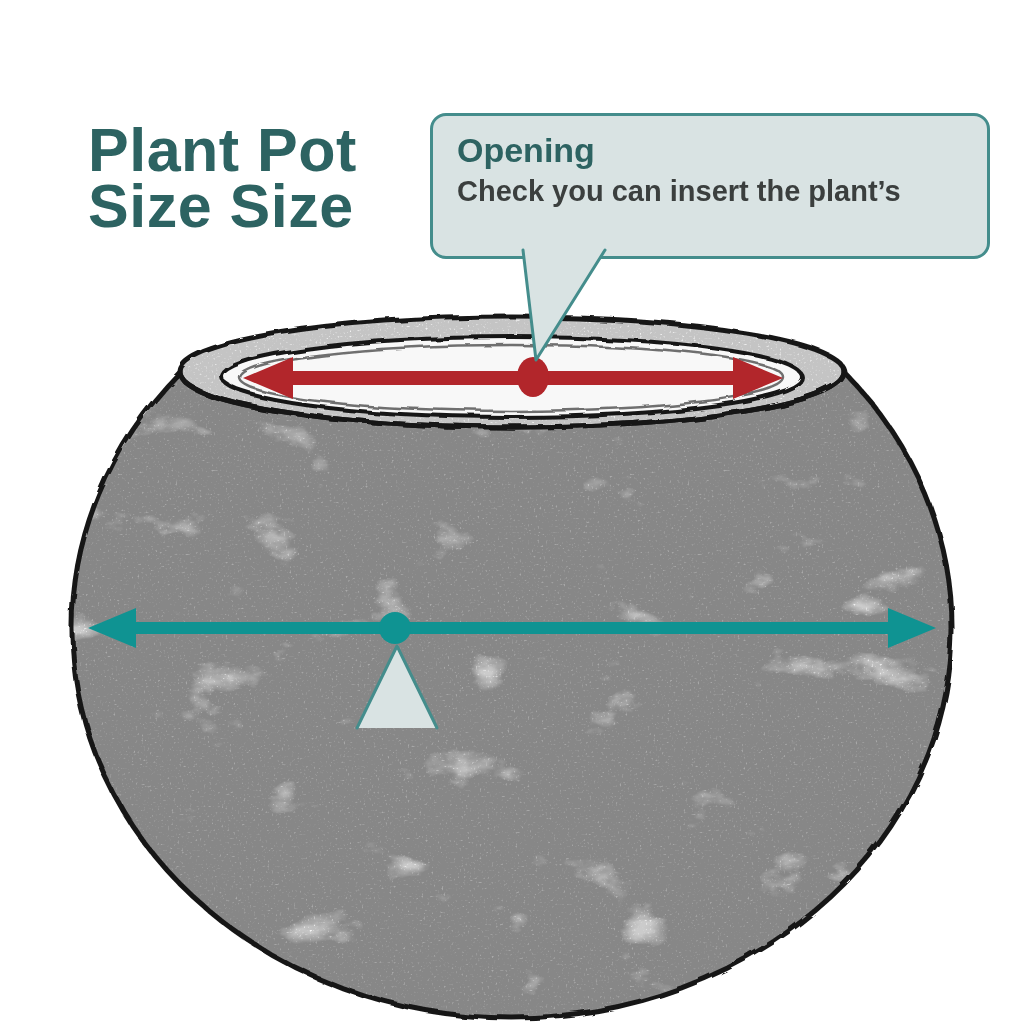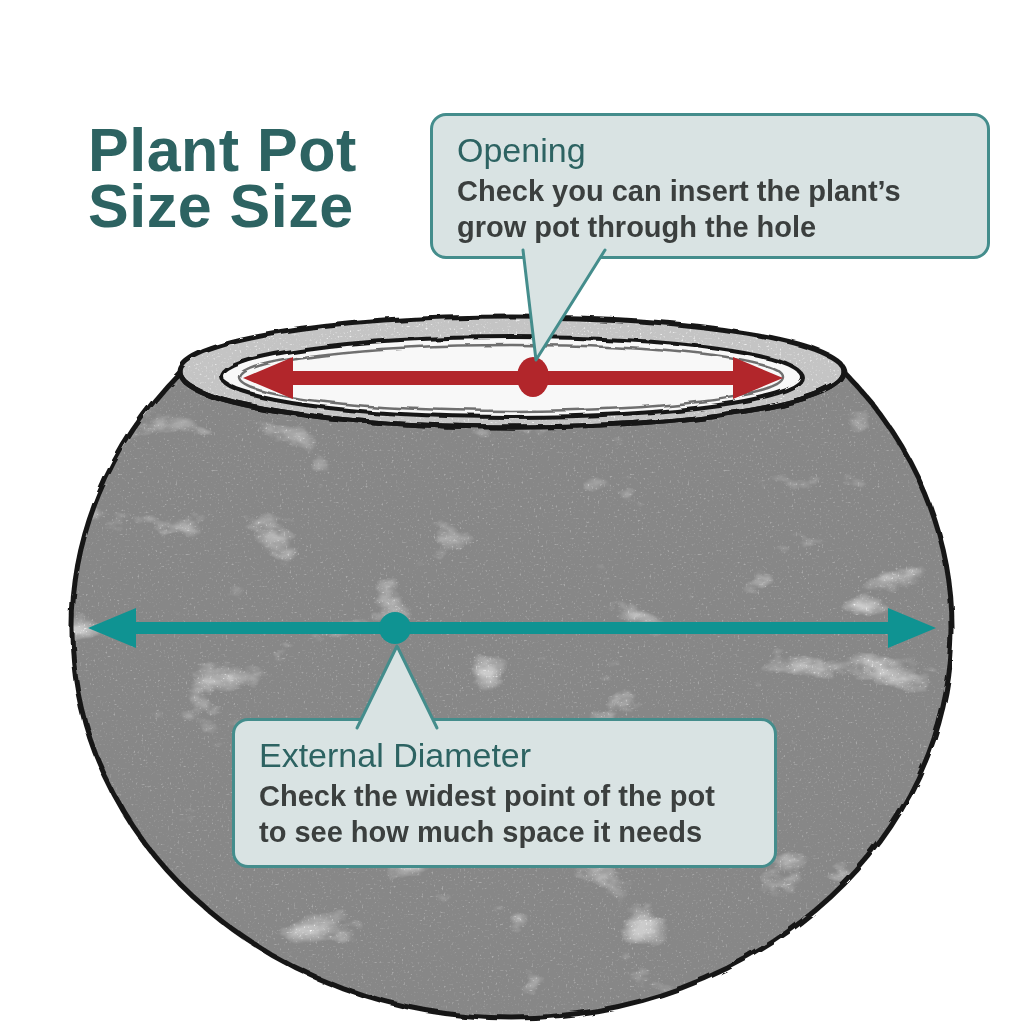--- a/index.html
+++ b/index.html
@@ -26,21 +26,21 @@
   }
   .main-svg{position:absolute;left:0;top:0;z-index:1;}
   .callout{
     position:absolute;z-index:3;
     background:var(--callout_bg);
     border:3px solid var(--callout_border);
     border-radius:16px;
     padding:13px 24px 0 24px;
   }
   .callout-title{
-    font-size:34px;font-weight:normal;color:var(--heading);
+    font-size:34px;font-weight:bold;color:var(--heading);
     line-height:42px;margin-bottom:2px;
   }
   .callout-body{
     font-size:29px;font-weight:600;color:var(--body_text);line-height:36px;
   }
   .callout-opening{left:430px;top:113px;width:560px;height:146px;}
   .callout-external{left:232px;top:718px;width:545px;height:150px;}
   .tail-svg{position:absolute;z-index:4;}
   .tail-opening{left:505px;top:244px;}
   .tail-external{left:340px;top:632px;}
@@ -107,28 +107,22 @@
 
     <g>
       <path class="teal-fill" d="M88 628 L136 608 L136 622 L888 622 L888 608 L936 628 L888 648 L888 634 L136 634 L136 648 Z"></path>
       <circle class="teal-fill" cx="395" cy="628" r="16"></circle>
     </g>
   </svg>
 
   <div class="callout callout-opening">
     <div class="callout-title">Opening</div>
     <div class="callout-body">Check you can insert the plant’s</div>
-    <div class="callout-body">grow pot through the hole</div>
   </div>
   <svg class="tail-svg tail-opening" width="130" height="130" viewBox="0 0 130 130">
     <path class="tail-path" d="M18 6 L31 116 L100 6"></path>
   </svg>
 
-  <div class="callout callout-external">
-    <div class="callout-title">External Diameter</div>
-    <div class="callout-body">Check the widest point of the pot</div>
-    <div class="callout-body">to see how much space it needs</div>
-  </div>
   <svg class="tail-svg tail-external" width="120" height="106" viewBox="0 0 120 106">
     <path class="tail-path" d="M17 96 L57 14 L97 96"></path>
   </svg>
 
 </div>
 
 </body></html>

